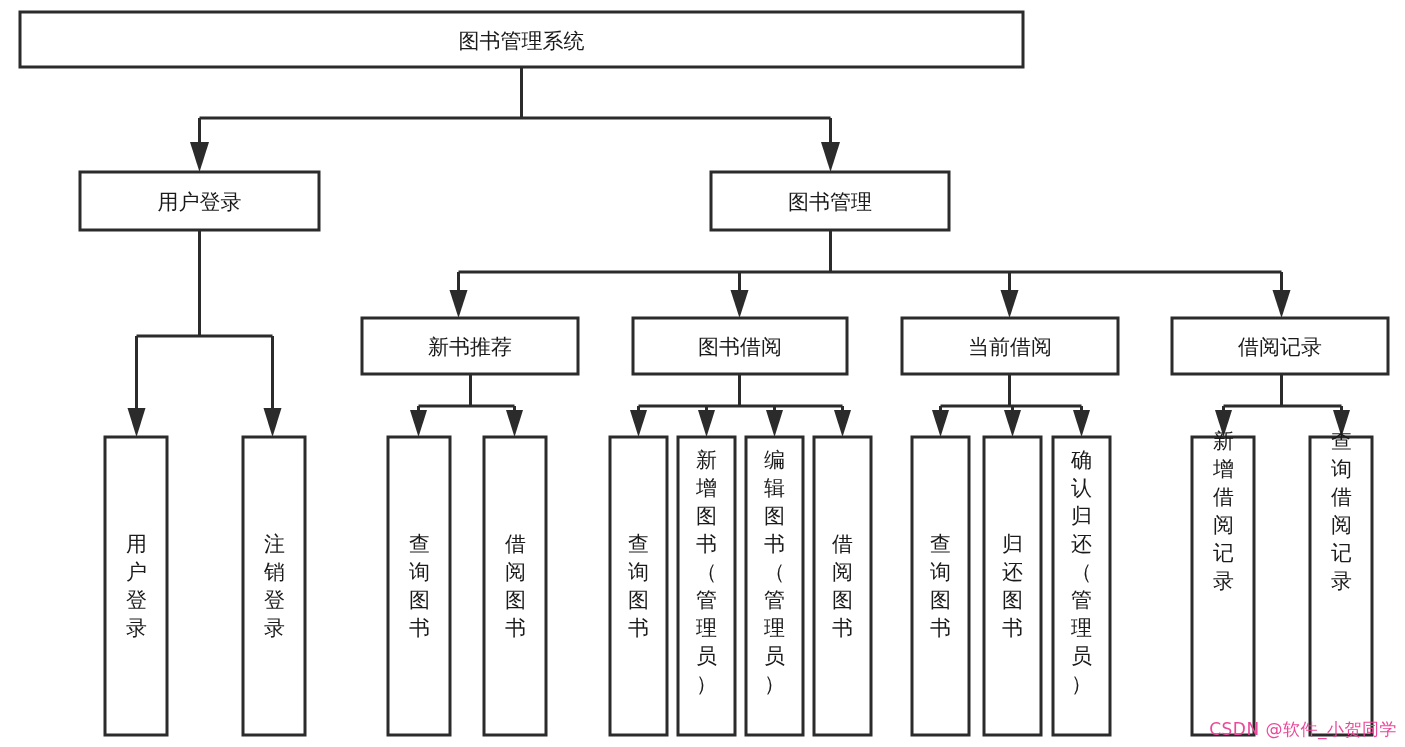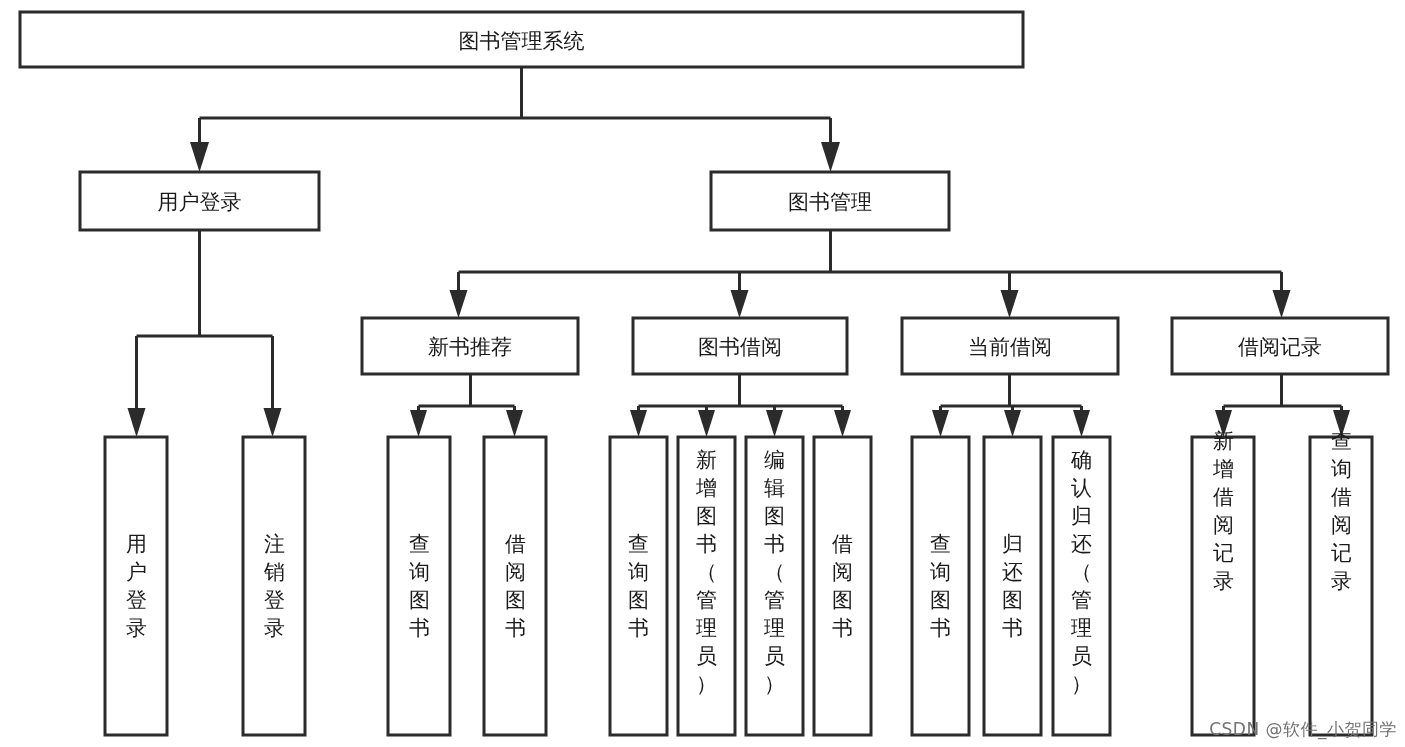--- a/index.html
+++ b/index.html
@@ -52,21 +52,21 @@
     font-size: 21px;
     fill: #1a1a1a;
     text-anchor: middle;
   }
   .watermark-text {
     position: absolute;
     right: 8px;
     bottom: 6px;
     font-family: "DejaVu Sans", "Liberation Sans", sans-serif;
     font-size: 17px;
-    color: #737373;
+    color: #ec4899;
     white-space: nowrap;
     letter-spacing: 0.5px;
   }
 </style>
 </head>
 <body>
 
 <div id="diagram-root">
 
   <svg id="tree-svg" viewBox="0 0 1405 747">

